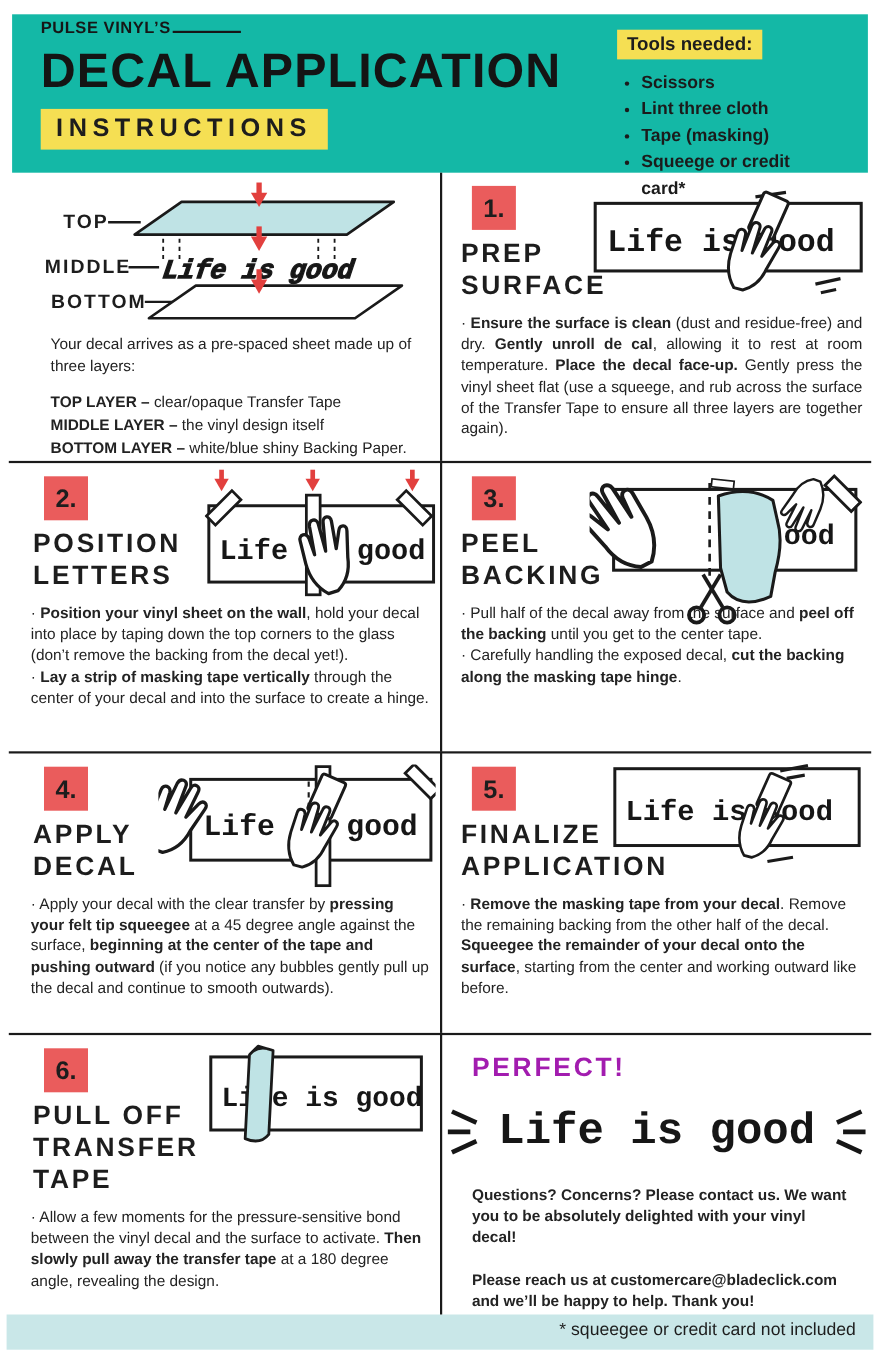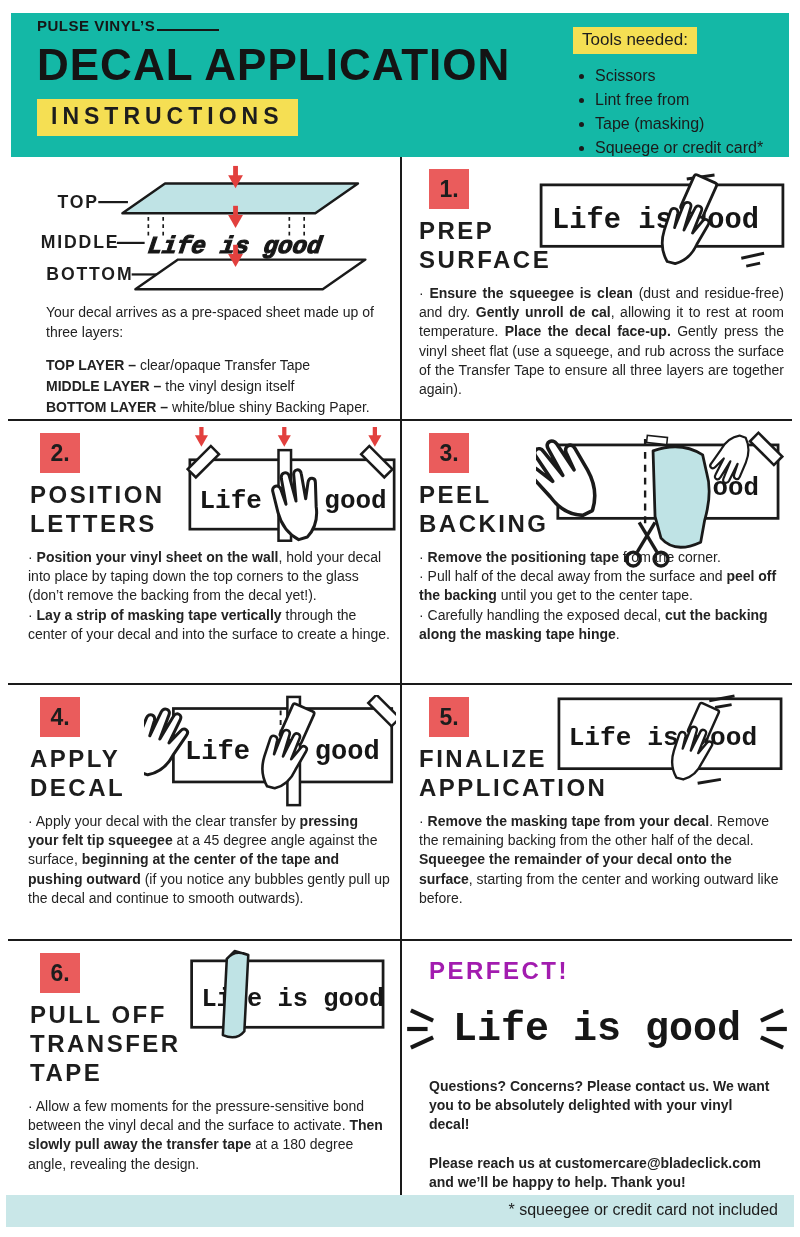--- a/index.html
+++ b/index.html
@@ -9,21 +9,21 @@
 
   
   .hero{margin:13px 11px 0;height:144px;background:#14b8a6;box-sizing:border-box;
         padding:4px 26px 0;position:relative;}
   .brand{font-size:15px;font-weight:700;letter-spacing:.5px;color:#161616;}
   .brand .rule{display:inline-block;width:62px;border-bottom:2px solid #161616;
                vertical-align:baseline;margin-left:2px;}
   .hero h1{margin:6px 0 0;font-size:44px;font-weight:700;letter-spacing:1px;color:#141414;}
   .subtitle{display:inline-block;margin-top:9px;background:#f5df53;color:#1d1d1d;
             font-size:23px;font-weight:700;letter-spacing:5px;padding:4px 14px 6px;}
-  .tools{position:absolute;top:14px;right:16px;width:200px;}
+  .tools{position:absolute;top:14px;right:28px;width:200px;font-weight:bold;}
   .tools-label{display:inline-block;background:#f5df53;color:#1d1d1d;font-size:17px;
                padding:3px 9px 4px;}
   .tools ul{margin:10px 0 0;padding-left:22px;font-size:16px;line-height:1.5;color:#1b1b1b;}
 
   
   .grid{display:grid;grid-template-columns:1fr 1fr;grid-template-rows:262px 264px 256px 256px;
         margin:0 8px;}
   .cell{position:relative;box-sizing:border-box;overflow:hidden;}
   .colR{border-left:2px solid #1a1a1a;}
   .row2,.row3,.row4{border-top:2px solid #1a1a1a;}
@@ -94,21 +94,21 @@
   <header class="hero">
     <div class="brand">
       <span>PULSE VINYL’S</span><span class="rule"></span>
     </div>
     <h1>DECAL APPLICATION</h1>
     <div><span class="subtitle">INSTRUCTIONS</span></div>
     <div class="tools">
       <span class="tools-label">Tools needed:</span>
       <ul>
           <li>Scissors</li>
-          <li>Lint free from</li>
+          <li>Lint three cloth</li>
           <li>Tape (masking)</li>
           <li>Squeege or credit card*</li>
         </ul>
     </div>
   </header>
 
   <main class="grid">
 
     <section class="cell colL row1">
       <svg class="intro-svg illus-static" width="344" height="128" viewBox="0 0 352 138">
@@ -154,21 +154,21 @@
         <text class="decal" x="14" y="58" font-size="29">Life is good</text>
         <g stroke="#1a1a1a" stroke-width="3">
           <line x1="150" y1="8" x2="178" y2="4"></line>
             <line x1="156" y1="16" x2="174" y2="13"></line>
           <line x1="205" y1="88" x2="228" y2="83"></line>
             <line x1="210" y1="96" x2="224" y2="93"></line>
         </g>
         <use href="#handcard" transform="translate(162,58) scale(0.82) translate(-45,-55)"></use>
       </svg>
       <div class="body justify">
-          <p>· <b>Ensure the squeegee is clean</b> (dust and residue-free) and dry. <b>Gently unroll de cal</b>, allowing it to rest at room temperature. <b>Place the decal face-up.</b> Gently press the vinyl sheet flat (use a squeege, and rub across the surface of the Transfer Tape to ensure all three layers are together again).</p>
+          <p>· <b>Ensure the surface is clean</b> (dust and residue-free) and dry. <b>Gently unroll de cal</b>, allowing it to rest at room temperature. <b>Place the decal face-up.</b> Gently press the vinyl sheet flat (use a squeege, and rub across the surface of the Transfer Tape to ensure all three layers are together again).</p>
         </div>
     </section>
 
     <section class="cell colL row2">
       <div class="head">
         <div class="badge">2.</div>
         <div class="step-title">POSITION
 LETTERS</div>
       </div>
       <svg class="illus" style="top:4px;right:2px" width="212" height="137" viewBox="0 0 220 142">
@@ -204,21 +204,20 @@
         <path d="M118 24 Q146 14 168 28 L172 46 Q178 66 170 94 L166 116 Q140 128 126 112 L120 90 Z" fill="#bfe3e5" stroke="#1a1a1a" stroke-width="2.8" stroke-linejoin="round"></path>
         <use href="#hand" transform="translate(196,30) rotate(195) scale(0.55) translate(-40,-55)"></use>
         <g stroke="#1a1a1a" stroke-width="3.4" fill="none">
           <line x1="102" y1="126" x2="120" y2="96"></line>
             <line x1="122" y1="126" x2="104" y2="96"></line>
           <circle cx="98" cy="133" r="7"></circle>
             <circle cx="126" cy="133" r="7"></circle>
         </g>
       </svg>
       <div class="body">
-          <p>· <b>Remove the positioning tape</b> from the corner.</p>
           <p>· Pull half of the decal away from the surface and <b>peel off the backing</b> until you get to the center tape.</p>
           <p>· Carefully handling the exposed decal, <b>cut the backing along the masking tape hinge</b>.</p>
         </div>
     </section>
 
     <section class="cell colL row3">
       <div class="head">
         <div class="badge">4.</div>
         <div class="step-title">APPLY
 DECAL</div>

